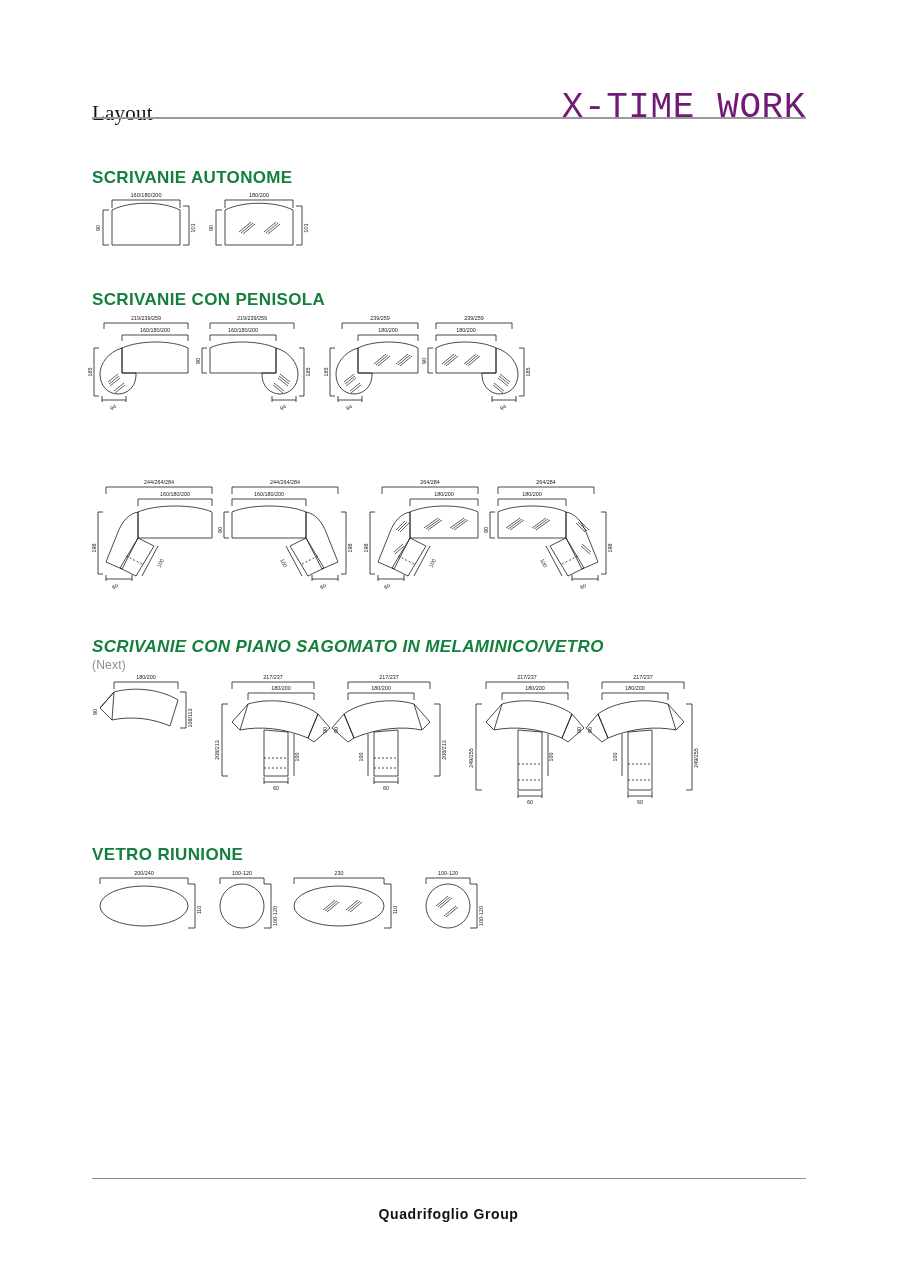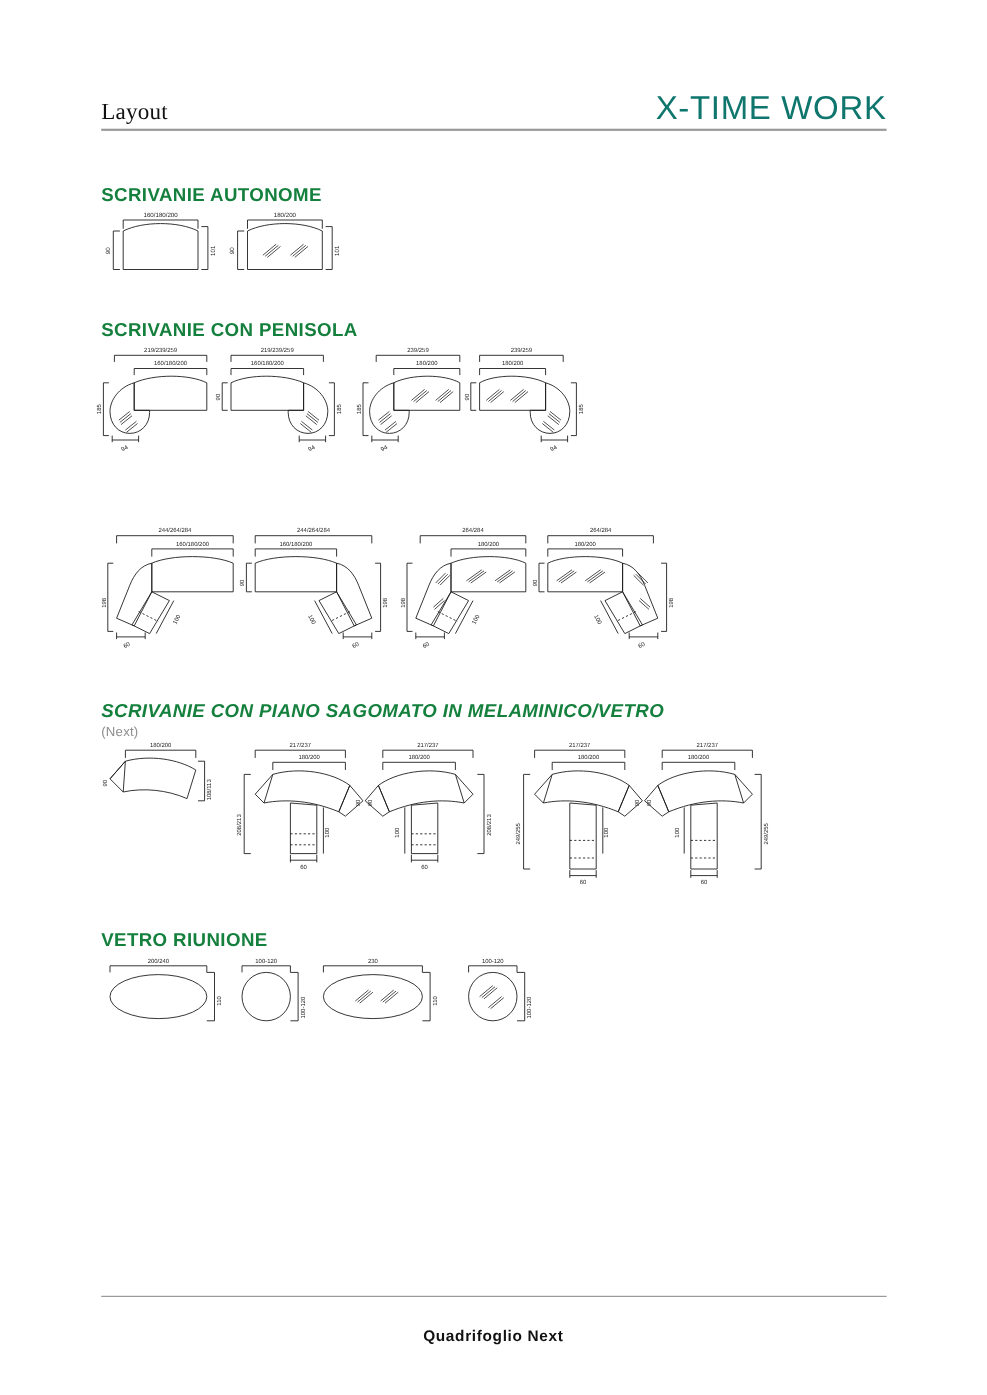--- a/index.html
+++ b/index.html
@@ -4,28 +4,28 @@
 <style>
   html,body{margin:0;padding:0;}
   body{
     width:897px;height:1268px;background:#ffffff;
     font-family:"Liberation Sans", sans-serif;color:#000;
     position:relative;overflow:hidden;
   }
   .page{position:absolute;left:0;top:0;width:897px;height:1268px;}
 
   
-  .header{position:absolute;left:92px;top:70px;width:714px;height:46px;}
+  .header{position:absolute;left:92px;top:82px;width:714px;height:46px;}
   .hdr-left{
     position:absolute;left:0;bottom:2px;
     font-family:"Liberation Serif", serif;font-size:21px;letter-spacing:.2px;color:#111;
   }
   .hdr-right{
     position:absolute;right:0;bottom:0;
-    font-family:Liberation Sans, sans-serif;font-size:30px;letter-spacing:.6px;color:#0f766e;
+    font-family:Liberation Mono, monospace;font-size:36px;letter-spacing:.6px;color:#701a75;
   }
   .hdr-rule{
     position:absolute;left:92px;top:117px;width:714px;height:2px;background:#9a9a9a;
   }
 
   
   .section-title{
     position:absolute;font-size:17px;font-weight:bold;letter-spacing:.35px;color:#15803d;
     white-space:nowrap;
   }
@@ -639,15 +639,15 @@
 
         <text transform="translate(109,44) rotate(-90)">110</text>
         <text transform="translate(185,50) rotate(-90)">100-120</text>
         <text transform="translate(305,44) rotate(-90)">110</text>
         <text transform="translate(391,50) rotate(-90)">100-120</text>
       </g>
     </svg>
   </div>
 
   <div class="ftr-rule"></div>
-  <div class="footer-text">Quadrifoglio Next</div>
+  <div class="footer-text">Quadrifoglio Group</div>
 
 </div>
 
 </body></html>

